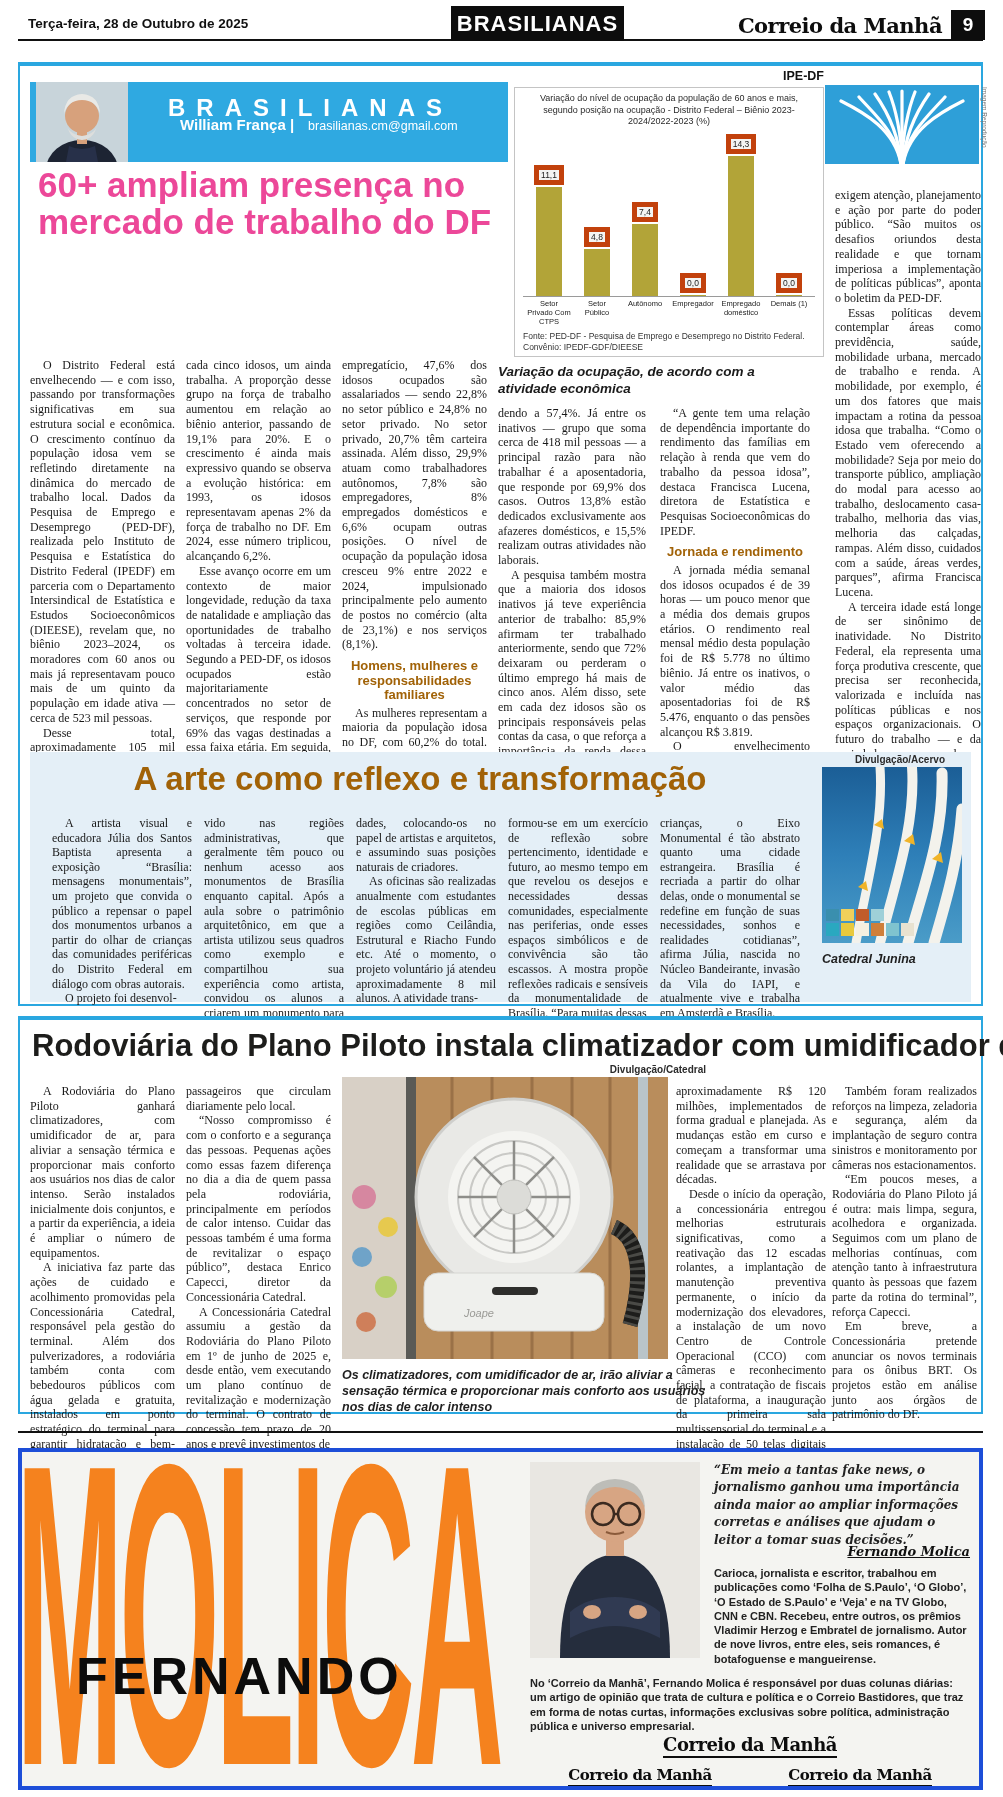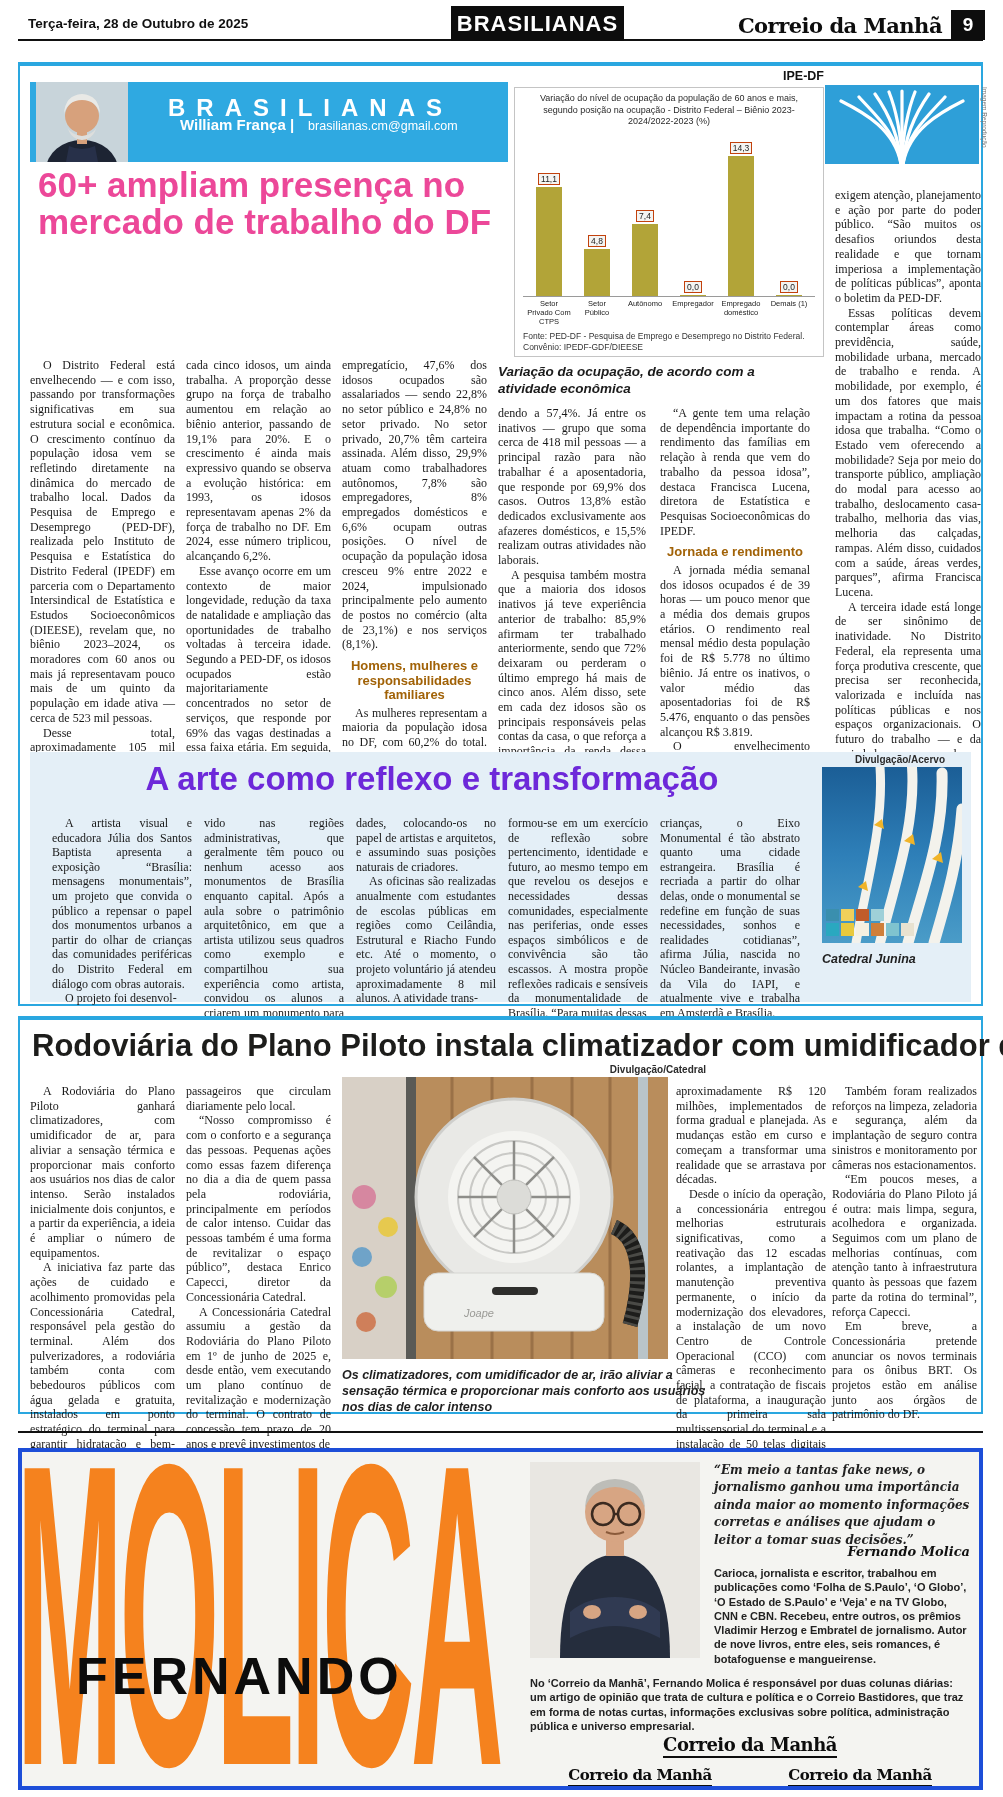--- a/index.html
+++ b/index.html
@@ -16,21 +16,21 @@
   .banner-photo{position:absolute;left:6px;top:0;width:92px;height:80px;}
   .banner-title{position:absolute;left:138px;top:12px;font:600 24px "Liberation Sans",sans-serif;letter-spacing:11px;color:#fff;}
   .banner-byline{position:absolute;left:150px;top:34px;color:#fff;font:700 15px "Liberation Sans",sans-serif;}
   .banner-email{font:400 12.5px "Liberation Sans",sans-serif;margin-left:14px;font-weight:400;}
   .ipedf-tag{position:absolute;left:600px;top:3px;width:204px;text-align:right;font:700 12.5px "Liberation Sans",sans-serif;color:#111;}
   
   .chart{position:absolute;left:494px;top:21px;width:310px;height:270px;background:#fff;border:1px solid #c4c4c4;box-sizing:border-box;padding:5px 8px 4px;}
   .chart-title{font:400 9px/1.3 "Liberation Sans",sans-serif;text-align:center;color:#2a2a2a;}
   .chart-plot{display:flex;align-items:flex-end;justify-content:space-between;height:164px;margin-top:4px;border-bottom:1px solid #9a9a9a;padding:0 4px;}
   .bar-group{display:flex;flex-direction:column;align-items:center;justify-content:flex-end;width:44px;}
-  .bar-val{font:400 8.5px "Liberation Sans",sans-serif;border:1px solid #c2410c;background:#f4f4f2;padding:0 2px;margin-bottom:2px;color:#222;}
+  .bar-val{font:400 8.5px "Liberation Sans",sans-serif;border:5px solid #c2410c;background:#f4f4f2;padding:0 2px;margin-bottom:2px;color:#222;}
   .bar{width:26px;}
   .chart-cats{display:flex;justify-content:space-between;padding:2px 4px 0;}
   .bar-cat{width:44px;font:400 7.5px/1.2 "Liberation Sans",sans-serif;text-align:center;color:#222;}
   .chart-source{font:400 8.5px/1.3 "Liberation Sans",sans-serif;color:#333;margin-top:5px;}
   
   .cathedral{position:absolute;left:805px;top:19px;width:154px;height:79px;}
   .cath-credit{position:absolute;right:-9px;top:2px;font:400 6.5px "Liberation Sans",sans-serif;color:#777;writing-mode:vertical-rl;}
   
   .headline{position:absolute;left:18px;top:100px;width:490px;margin:0;font:600 35px/1.07 "Liberation Sans",sans-serif;color:#ec4899;}
   .subhead{position:absolute;left:10px;top:184px;width:505px;font:400 20.5px/1.22 "Liberation Sans",sans-serif;color:#3b3b3a;}
@@ -38,41 +38,41 @@
   .col{position:absolute;top:292px;width:145px;font:12px/14.7px "Liberation Serif",serif;color:#191919;text-align:justify;}
   .c1{left:10px}.c2{left:166px}.c3{left:322px}
   .c4{left:478px;top:340px;width:148px}.c5{left:640px;top:340px;width:150px}
   .c6{left:815px;top:122px;width:146px}
   .para{margin:0;text-indent:13px;}
   .para.s-c{text-indent:0;}
   .para.s-h{font:700 13px/1.12 "Liberation Sans",sans-serif;text-indent:0;margin:7px 0 3px;text-align:center;color:#a16207;}
   .chart-caption{position:absolute;left:478px;top:298px;width:314px;font:italic 700 13.5px/1.25 "Liberation Sans",sans-serif;color:#1b1b1b;}
   
   .arte{position:absolute;left:10px;top:686px;width:941px;height:250px;background:#e4eff7;}
-  .arte-title{position:absolute;left:12px;top:8px;width:780px;margin:0;text-align:center;font:600 33px "Liberation Sans",sans-serif;color:#6d28d9;}
+  .arte-title{position:absolute;left:0;top:8px;width:780px;margin:0;text-align:center;font:600 33px "Liberation Sans",sans-serif;color:#a16207;}
   .acol{position:absolute;top:64px;width:140px;font:12px/14.6px "Liberation Serif",serif;color:#191919;text-align:justify;}
   .a1{left:22px}.a2{left:174px}.a3{left:326px}.a4{left:478px}.a5{left:630px}
   .arte-fig{position:absolute;left:792px;top:2px;width:123px;}
   .figcredit{font:700 10px "Liberation Sans",sans-serif;color:#2b2b2b;text-align:right;margin-bottom:2px;}
   .figcaption{font:italic 700 12.5px/1.28 "Liberation Sans",sans-serif;color:#1f1f1f;margin-top:4px;}
   
   .box2{position:absolute;left:18px;top:1016px;width:965px;height:398px;border:2px solid #2aa7e0;border-top-width:4px;box-sizing:border-box;background:#fff;}
   .box2-title{position:absolute;left:12px;top:8px;margin:0;font:600 31px "Liberation Sans",sans-serif;color:#1d1d1b;white-space:nowrap;}
   .rcol{position:absolute;top:64px;font:12px/14.7px "Liberation Serif",serif;color:#191919;text-align:justify;}
   .r1{left:10px;width:145px}.r2{left:166px;width:145px}.r3{left:656px;width:150px}.r4{left:812px;width:145px}
   .rod-fig{position:absolute;left:322px;top:44px;width:364px;}
   .rule2{position:absolute;left:18px;top:1431px;width:965px;height:2px;background:#111;}
   
   .molica{position:absolute;left:18px;top:1448px;width:965px;height:342px;border:4px solid #1d4ed8;background:#f4f4f1;box-sizing:border-box;overflow:hidden;}
   .molica-clip{position:absolute;left:0;top:0;width:545px;height:100%;overflow:hidden;}
   .molica-bg{position:absolute;left:-6px;top:-52px;font:800 430px/430px "Liberation Sans",sans-serif;color:#f5821e;letter-spacing:-14px;transform:scaleX(.30);transform-origin:0 0;white-space:nowrap;}
   .molica-fg{position:absolute;left:54px;top:194px;font:800 52px "Liberation Sans",sans-serif;letter-spacing:4px;color:#0c0c0c;}
   .molica-photo{position:absolute;left:508px;top:10px;width:170px;height:196px;}
   .m-quote{position:absolute;left:692px;top:10px;width:256px;font:italic 600 12px/1.45 "DejaVu Serif",serif;color:#222;}
-  .m-author{position:absolute;left:692px;top:92px;width:256px;text-align:right;font:italic 700 13px "DejaVu Serif",serif;color:#111;}
+  .m-author{position:absolute;left:692px;top:92px;width:256px;text-align:right;font:italic 700 13px "DejaVu Serif",serif;color:#111;text-decoration:underline;}
   .m-bio1{position:absolute;left:692px;top:114px;width:256px;font:600 11px/1.3 "Liberation Sans",sans-serif;color:#222;}
   .m-bio2{position:absolute;left:508px;top:224px;width:440px;font:600 11px/1.3 "Liberation Sans",sans-serif;color:#222;}
   .m-logo{font:700 18px "DejaVu Serif",serif;letter-spacing:-.5px;color:#0d0d0d;border-bottom:2px solid #0d0d0d;padding-bottom:1px;display:inline-block;}
   .m-logo-main{position:absolute;left:508px;top:282px;width:440px;text-align:center;}
   .m-logos-row{position:absolute;left:508px;top:314px;width:440px;display:flex;justify-content:space-around;}
   .m-logos-row .m-logo{font-size:15px;}
 </style>
 </head>
 <body>
 
@@ -337,21 +337,21 @@
           <circle cx="73" cy="52" r="11"></circle>
             <circle cx="99" cy="52" r="11"></circle>
             <line x1="84" y1="52" x2="88" y2="52"></line>
         </g>
         <path d="M76,70 Q85,74 94,70" stroke="#8a5a3a" stroke-width="2" fill="none"></path>
         <path d="M40,150 C62,130 108,130 130,150 L130,176 C100,160 70,160 40,176 Z" fill="#303a52"></path>
         <ellipse cx="62" cy="150" rx="9" ry="7" fill="#d7a583"></ellipse>
         <ellipse cx="108" cy="150" rx="9" ry="7" fill="#d7a583"></ellipse>
       </svg>
     </div>
-    <div class="m-quote">“Em meio a tantas fake news, o jornalismo ganhou uma importância ainda maior ao momento informações corretas e análises que ajudam o leitor a tomar suas decisões.”</div>
+    <div class="m-quote">“Em meio a tantas fake news, o jornalismo ganhou uma importância ainda maior ao ampliar informações corretas e análises que ajudam o leitor a tomar suas decisões.”</div>
     <div class="m-author">Fernando Molica</div>
     <div class="m-bio1">Carioca, jornalista e escritor, trabalhou em publicações como ‘Folha de S.Paulo’, ‘O Globo’, ‘O Estado de S.Paulo’ e ‘Veja’ e na TV Globo, CNN e CBN. Recebeu, entre outros, os prêmios Vladimir Herzog e Embratel de jornalismo. Autor de nove livros, entre eles, seis romances, é botafoguense e mangueirense.</div>
     <div class="m-bio2">No ‘Correio da Manhã’, Fernando Molica é responsável por duas colunas diárias: um artigo de opinião que trata de cultura e política e o Correio Bastidores, que traz em forma de notas curtas, informações exclusivas sobre política, administração pública e universo empresarial.</div>
     <div class="m-logo-main"><span class="m-logo">Correio da Manhã</span></div>
     <div class="m-logos-row">
       <span class="m-logo">Correio da Manhã</span>
       <span class="m-logo">Correio da Manhã</span>
     </div>
   </section>
 

